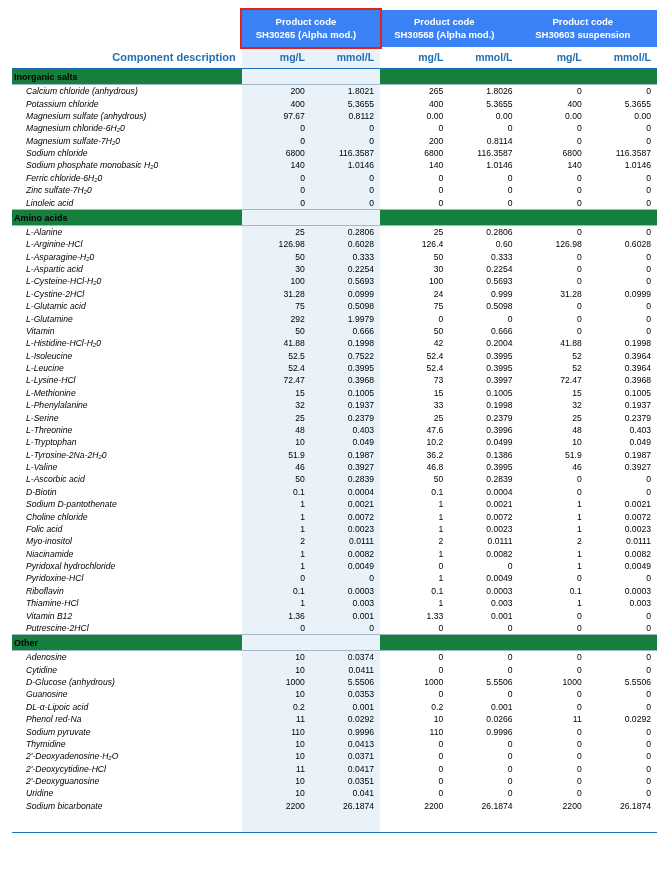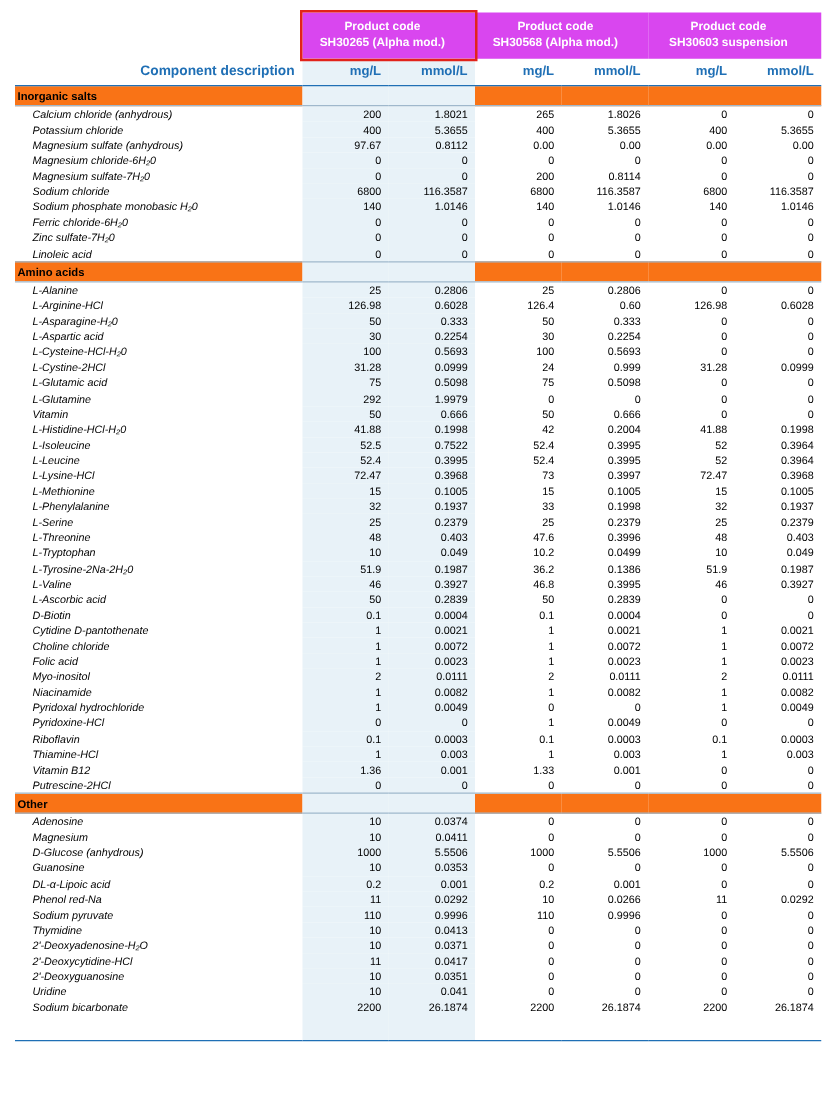--- a/index.html
+++ b/index.html
@@ -28,21 +28,21 @@
   }
   col.c-desc  { width: 229px; }
   col.c-num   { width: 69px; }
 
   
   .hdr-row th {
     padding: 0;
     vertical-align: bottom;
   }
   .prodhdr {
-    background: #d946ef;
+    background: #3b82f6;
     color: #ffffff;
     font-size: 9.5px;
     font-weight: bold;
     text-align: center;
     line-height: 13px;
     padding: 5px 12px 6px 2px;
     box-sizing: border-box;
   }
   .prodhdr .l1 { display: block; }
   .prodhdr .l2 { display: block; }
@@ -67,21 +67,21 @@
     padding-left: 2px;
   }
 
   
   .group td {
     font-size: 9px;
     font-weight: bold;
     padding: 3px 0 2px 2px;
     border-bottom: 1px solid #9fb8cc;
     border-top: 1px solid #9fb8cc;
-    background: #f97316;
+    background: #15803d;
   }
   .group td.shade { background: #e8f2f8; }
 
   tr.data td {
     font-size: 8.6px;
     padding: 1.2px 6px 1.2px 0;
     text-align: right;
     white-space: nowrap;
   }
   tr.data td.desc {
@@ -444,21 +444,21 @@
         <tr class="data">
           <td class="desc">D-Biotin</td>
           <td class="shade">0.1</td>
           <td class="shade">0.0004</td>
           <td>0.1</td>
           <td>0.0004</td>
           <td>0</td>
           <td>0</td>
         </tr>
         <tr class="data">
-          <td class="desc">Cytidine D-pantothenate</td>
+          <td class="desc">Sodium D-pantothenate</td>
           <td class="shade">1</td>
           <td class="shade">0.0021</td>
           <td>1</td>
           <td>0.0021</td>
           <td>1</td>
           <td>0.0021</td>
         </tr>
         <tr class="data">
           <td class="desc">Choline chloride</td>
           <td class="shade">1</td>
@@ -561,21 +561,21 @@
         <tr class="data">
           <td class="desc">Adenosine</td>
           <td class="shade">10</td>
           <td class="shade">0.0374</td>
           <td>0</td>
           <td>0</td>
           <td>0</td>
           <td>0</td>
         </tr>
         <tr class="data">
-          <td class="desc">Magnesium</td>
+          <td class="desc">Cytidine</td>
           <td class="shade">10</td>
           <td class="shade">0.0411</td>
           <td>0</td>
           <td>0</td>
           <td>0</td>
           <td>0</td>
         </tr>
         <tr class="data">
           <td class="desc">D-Glucose (anhydrous)</td>
           <td class="shade">1000</td>

